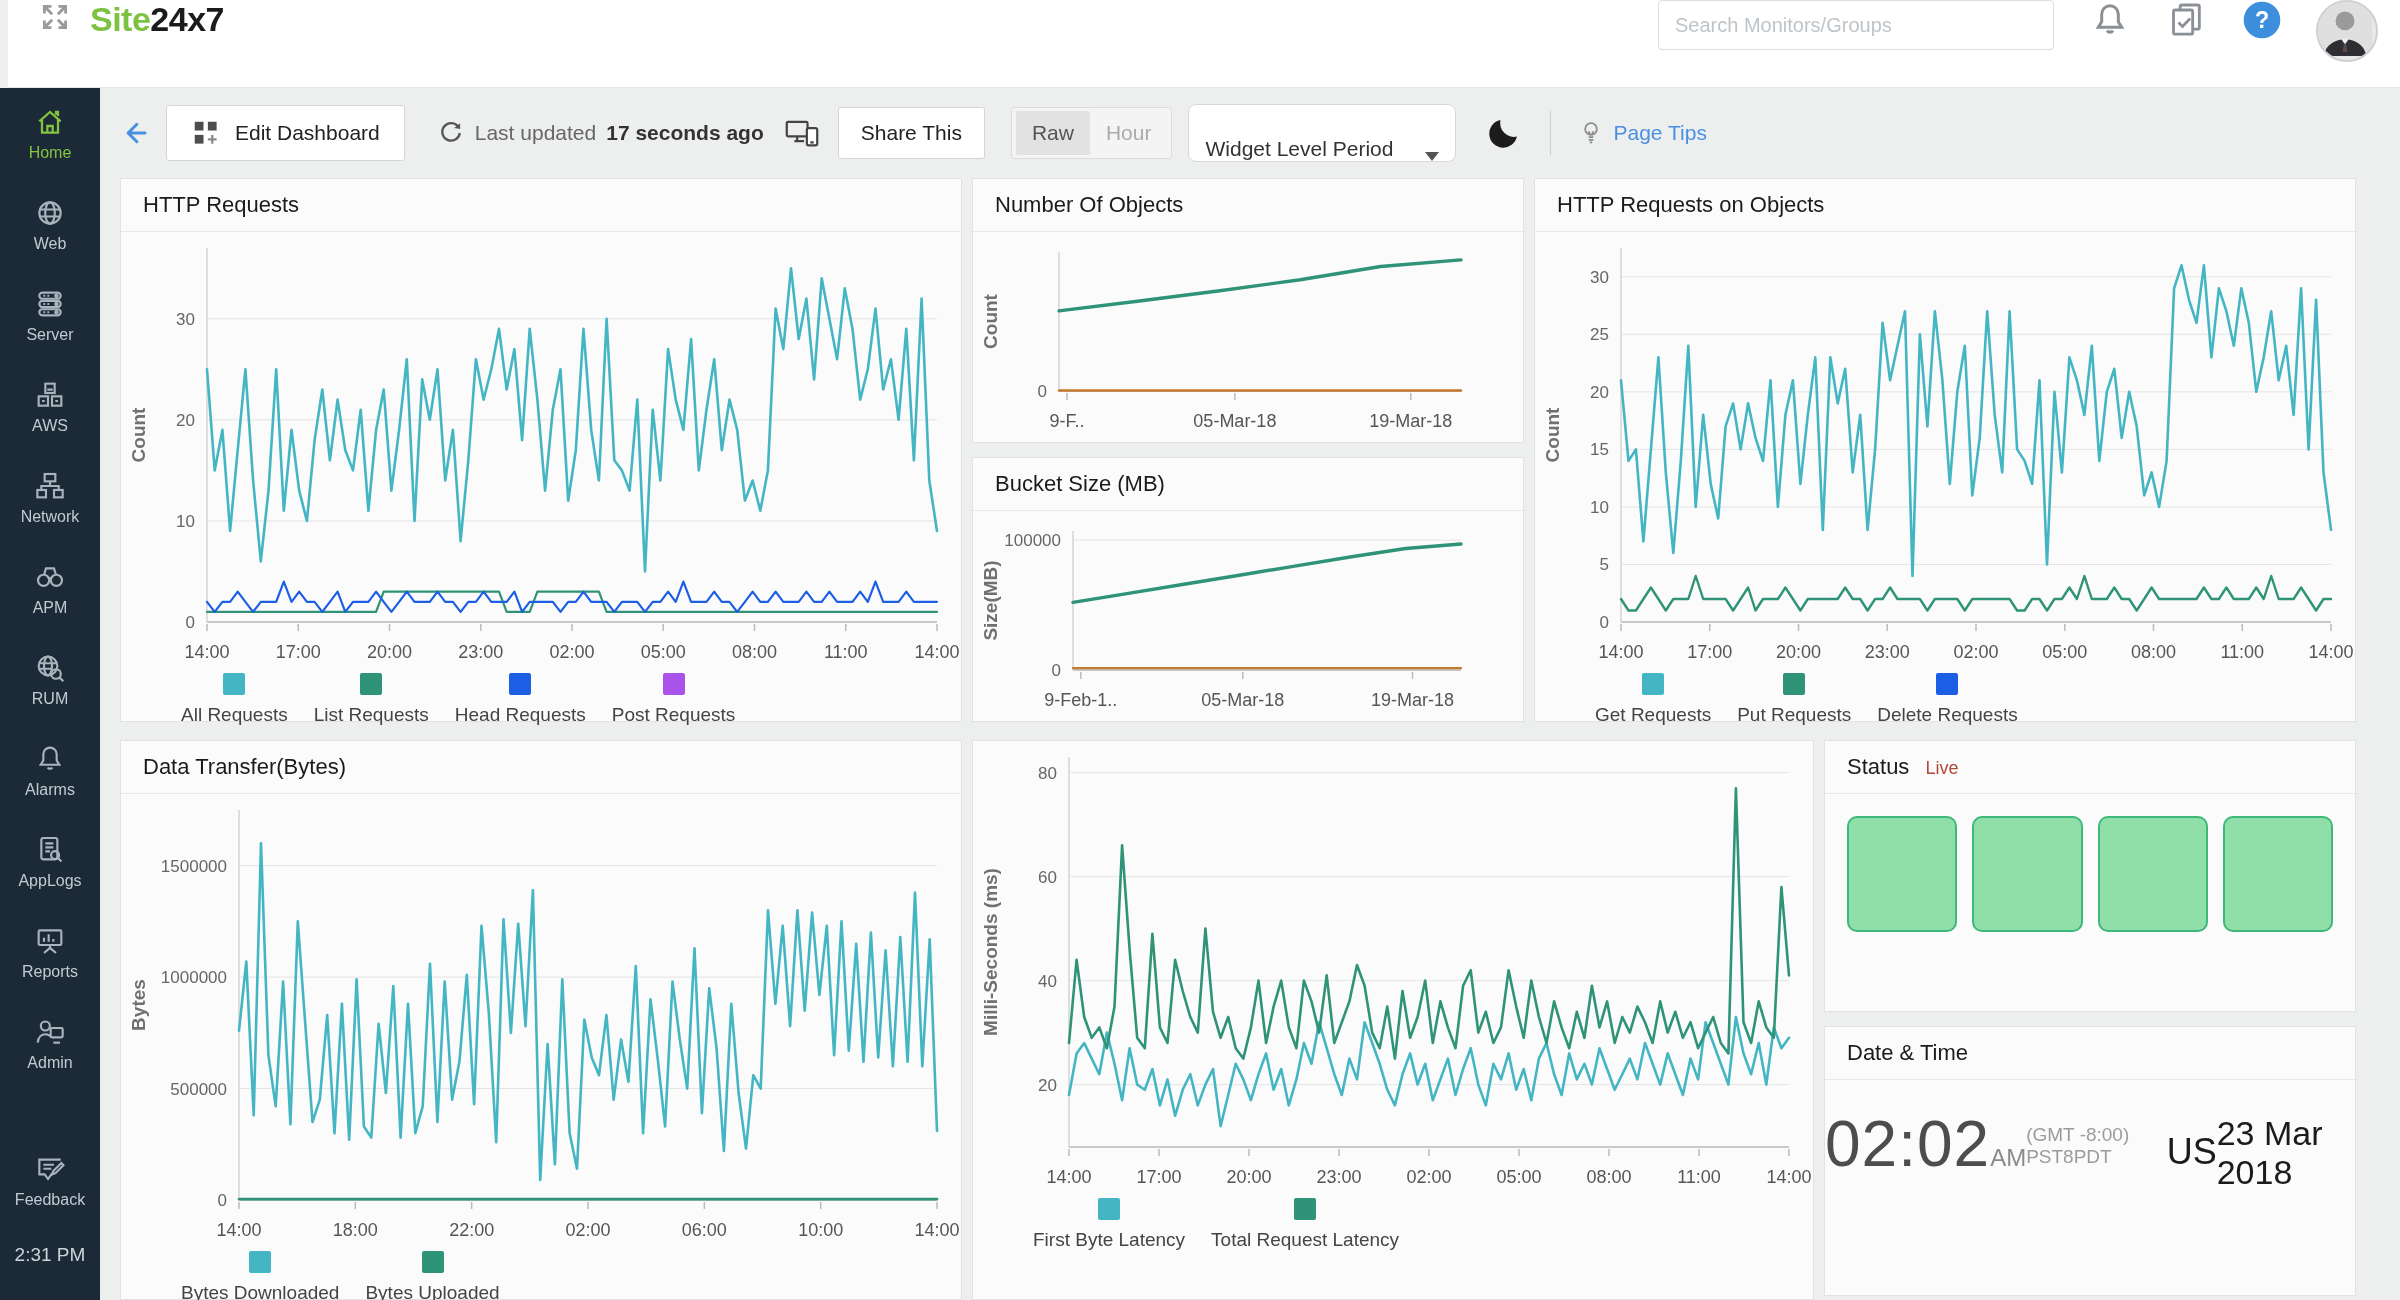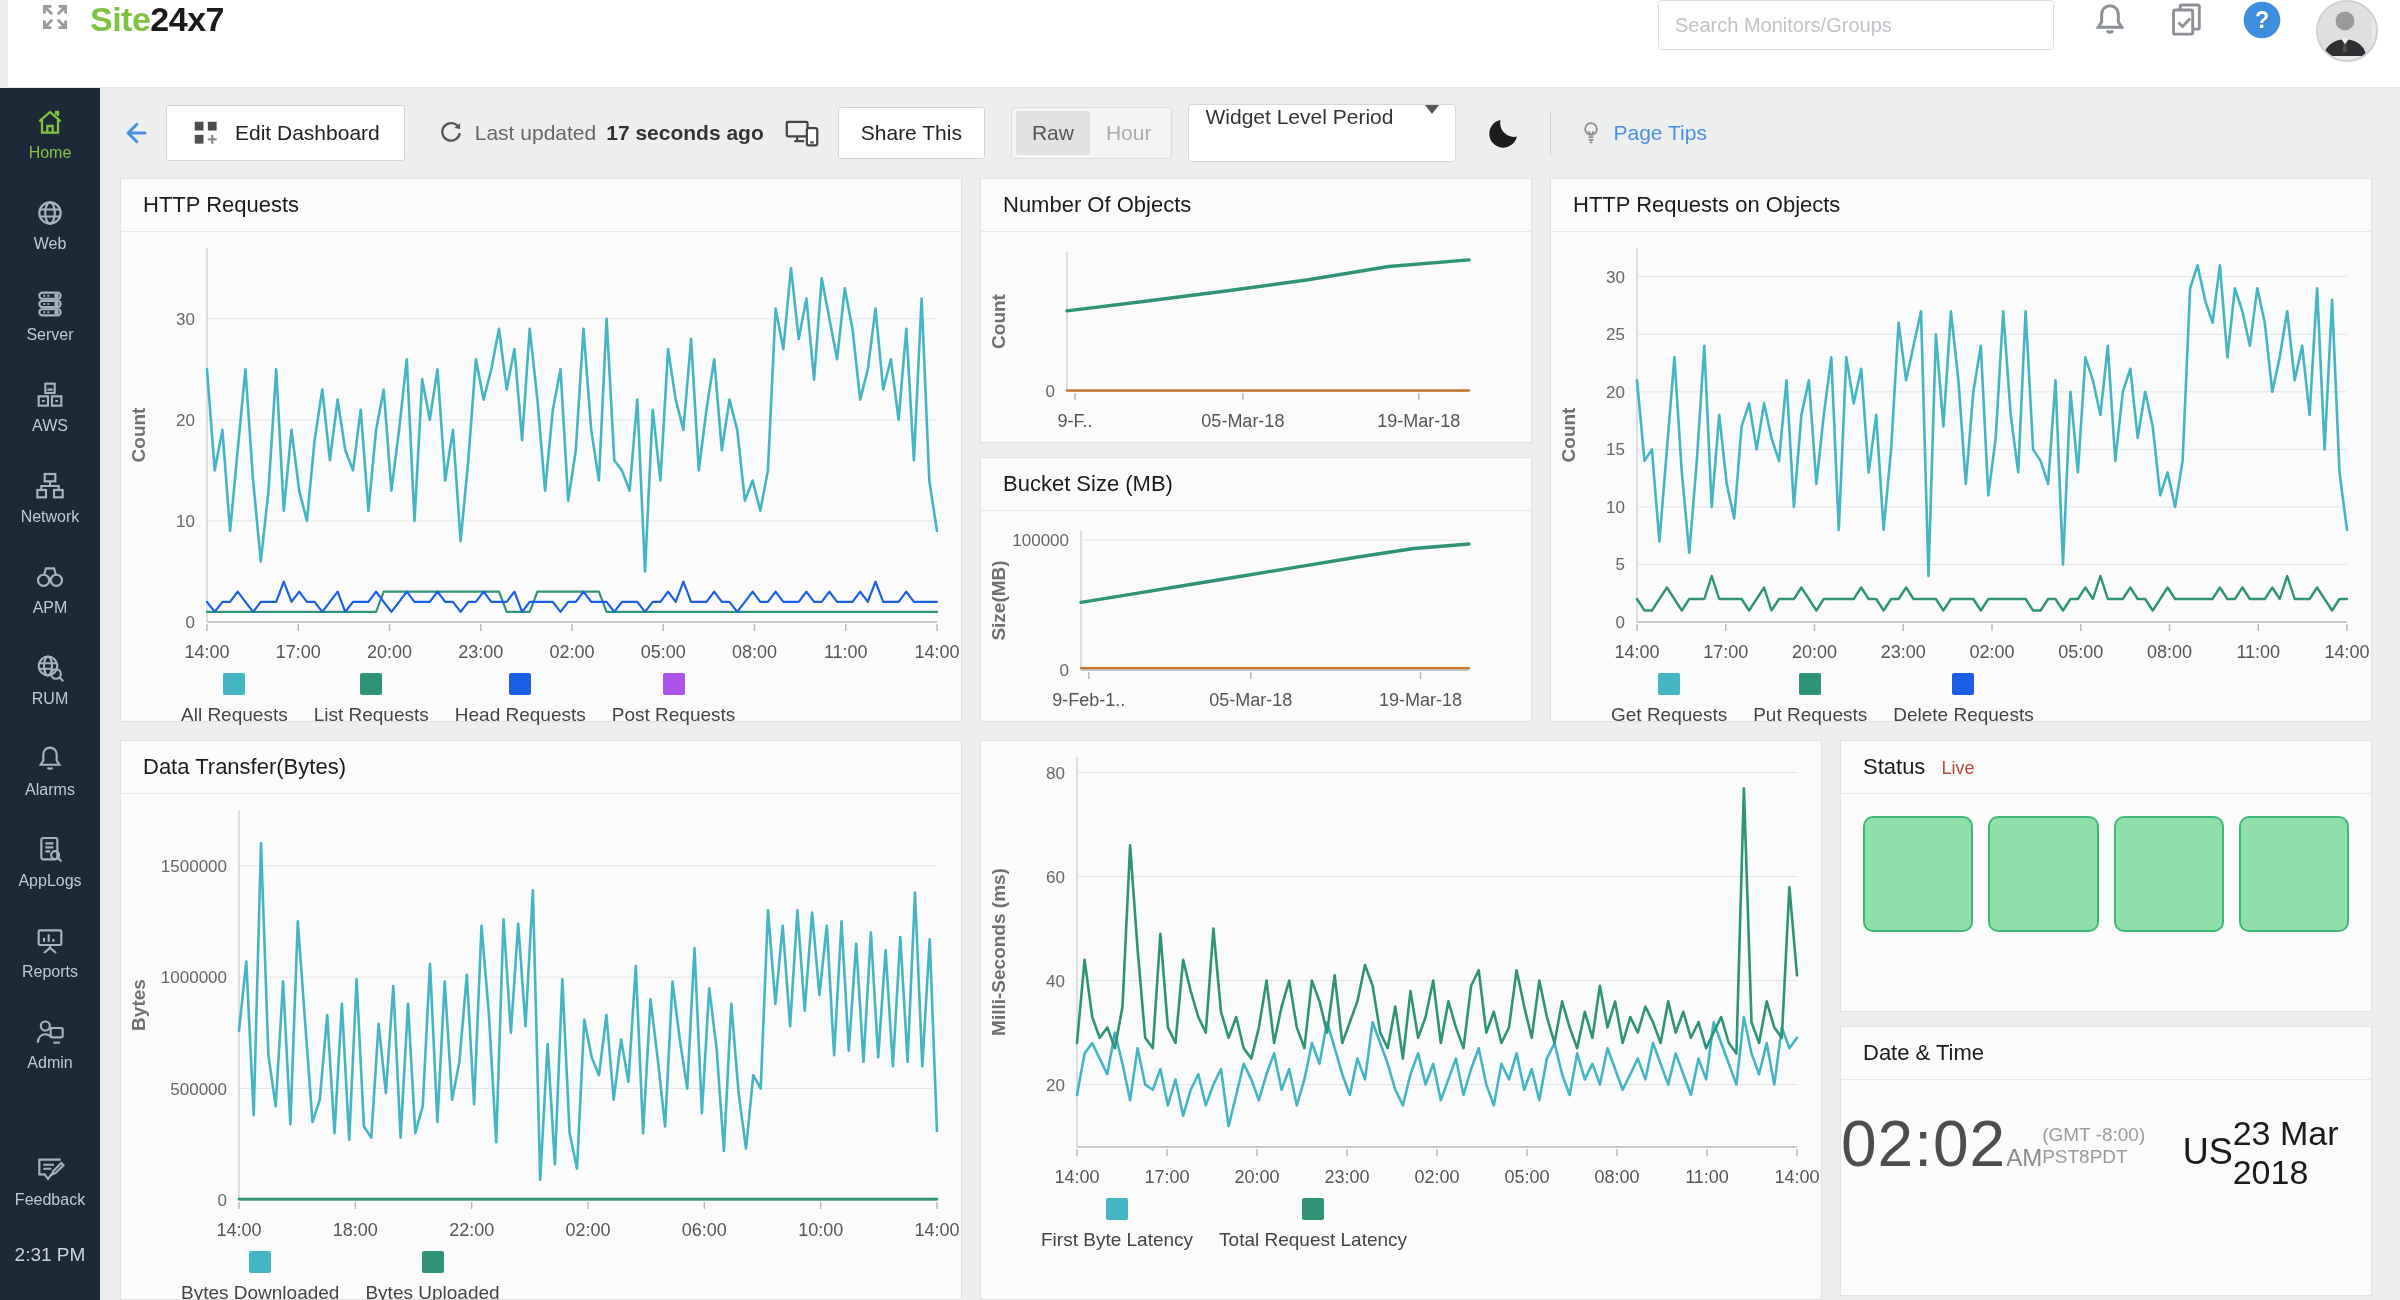--- a/index.html
+++ b/index.html
@@ -46,28 +46,28 @@
   .updated{margin-left:32px;display:flex;align-items:center;font-size:21px;color:#666;gap:10px;}
   .updated b{color:#333;}
   .devices-ic{width:36px;height:34px;margin-left:20px;color:#444;}
   .share-btn{margin-left:18px;height:52px;padding:0 22px;}
   .toggle{margin-left:26px;height:52px;background:#F4F4F4;border:1px solid #DCDCDC;border-radius:3px;
     display:flex;align-items:center;padding:4px;box-sizing:border-box;}
   .tg-seg{height:44px;display:flex;align-items:center;padding:0 16px;font-size:21px;cursor:pointer;}
   .tg-on{background:#E2E2E2;border-radius:2px;color:#555;}
   .tg-off{color:#ABABAB;}
   .period-select{margin-left:16px;width:268px;height:58px;background:#fff;border:1px solid #D8D8D8;
-    border-radius:3px;display:flex;align-items:flex-start;justify-content:space-between;padding:0 16px;
+    border-radius:8px;display:flex;align-items:flex-end;justify-content:space-between;padding:0 16px;
     font-size:21px;color:#333;cursor:pointer;box-sizing:border-box;}
   .moon-ic{width:36px;height:36px;margin-left:30px;cursor:pointer;}
   .vdiv{width:1px;height:44px;background:#CFCFCF;margin-left:28px;}
   .pagetips{margin-left:26px;display:flex;align-items:center;gap:8px;font-size:21px;color:#4A90E2;cursor:pointer;}
   .bulb-ic{width:28px;height:30px;color:#8a8a8a;}
   
-  .row{display:flex;gap:18px;}
+  .row{display:flex;gap:10px;}
   .row2{margin-top:18px;}
   .panel{background:#FBFBFB;border:1px solid #E2E2E2;box-sizing:border-box;}
   .panel-title{height:52px;line-height:52px;padding-left:22px;font-size:22px;color:#1b1b1b;
     border-bottom:1px solid #E8E8E8;white-space:nowrap;overflow:hidden;}
   .midcol{display:flex;flex-direction:column;gap:14px;}
   .chart-box{position:relative;overflow:hidden;}
   .legend{display:flex;align-items:center;gap:26px;padding-left:60px;height:46px;}
   .lg-item{display:flex;align-items:center;gap:9px;font-size:19px;color:#444;cursor:pointer;flex-direction:column;}
   .lg-sw{width:22px;height:22px;border-radius:2px;}
   

